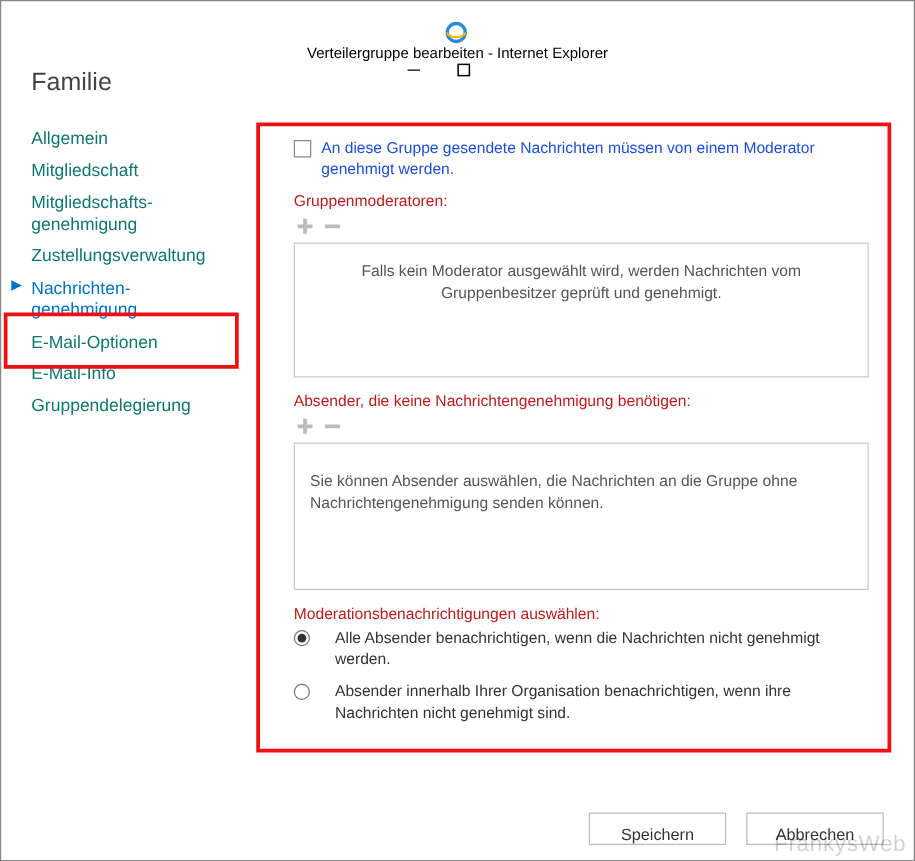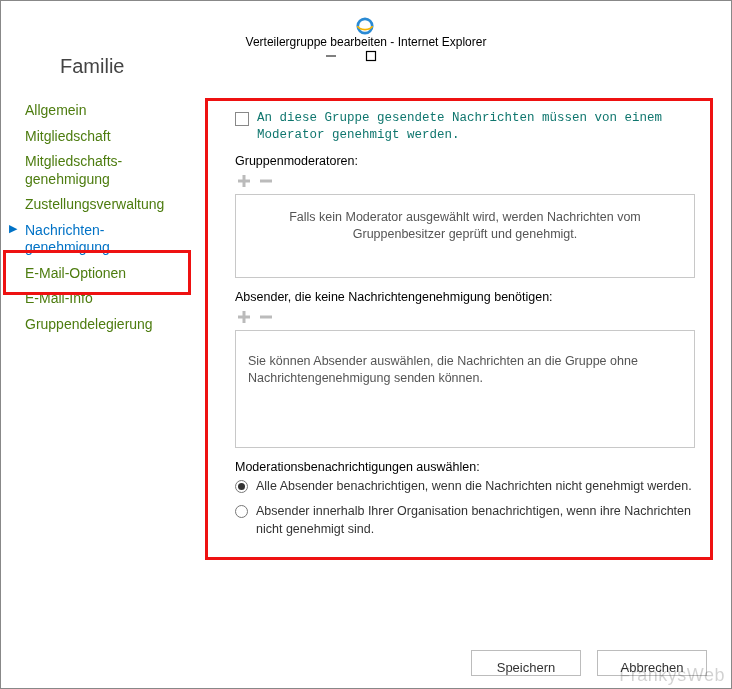--- a/index.html
+++ b/index.html
@@ -35,38 +35,37 @@
   .winbtns { display: flex; gap: 26px; padding-right: 30px; }
   .winbtn { width: 14px; height: 14px; display: flex; align-items:center; justify-content:center; }
   .winbtn svg { display:block; }
 
   
   .page-heading {
     font-size: 20px;
     font-weight: 300;
     color: #444;
     padding: 22px 0 20px 24px;
-    margin-left: 35px;
   }
 
   
   .content {
     display: flex;
     align-items: flex-start;
     padding: 0 24px;
   }
 
   .sidebar {
     width: 180px;
     flex: 0 0 180px;
     font-size: 14px;
   }
   .side-item {
     padding: 4px 0;
-    color: #4d7c0f;
+    color: #0f766e;
     line-height: 1.25;
     cursor: pointer;
   }
   .side-item.active {
     color: #0072c6;
     position: relative;
   }
   .side-item.active::before {
     content: "\25B6";
     color: #0072c6;
@@ -101,48 +100,48 @@
   .main-inner {
     position: relative;
     padding: 12px 12px 14px 12px;
   }
 
   .chk-row { display: flex; align-items: flex-start; gap: 8px; margin-bottom: 10px; }
   .chkbox {
     width: 14px; height: 14px; border: 1px solid #888; background:#fff;
     margin-top: 2px; flex: 0 0 14px;
   }
-  .chk-label { font-size: 12.5px; color: #0f766e; line-height: 1.35; font-family: Liberation Mono, monospace; }
-
-  .sec-label { font-size: 12.5px; color: #000000; margin: 6px 0 4px 0; }
+  .chk-label { font-size: 12.5px; color: #1d4ed8; line-height: 1.35; }
+
+  .sec-label { font-size: 12.5px; color: #b91c1c; margin: 6px 0 4px 0; }
 
   .addremove {
     display: flex; gap: 4px; margin-bottom: 4px;
   }
   .ar-btn {
     width: 18px; height: 18px; display:flex; align-items:center; justify-content:center;
     color: #bbb; font-size: 18px; line-height: 1;
   }
 
   .listbox {
     border: 1px solid #c8c8c8;
-    height: 84px;
+    height: 108px;
     padding: 14px 16px;
     font-size: 12.5px;
     color: #555;
     text-align: center;
     line-height: 1.4;
     margin-bottom: 12px;
     overflow: hidden;
   }
   .listbox.left { text-align: left; padding: 22px 12px; height: 118px; }
 
   .radios { margin-top: 4px; }
   .radio-row {
-    display: flex; align-items: flex-start; gap: 8px;
+    display: flex; align-items: flex-start; gap: 20px;
     margin-bottom: 8px;
   }
   .radio-btn {
     width: 13px; height: 13px; border: 1px solid #777; border-radius: 50%;
     margin-top: 2px; flex: 0 0 13px; position: relative; background:#fff;
   }
   .radio-btn.checked::after {
     content:""; position:absolute; left:2px; top:2px; width:7px; height:7px;
     background:#333; border-radius:50%;
   }

